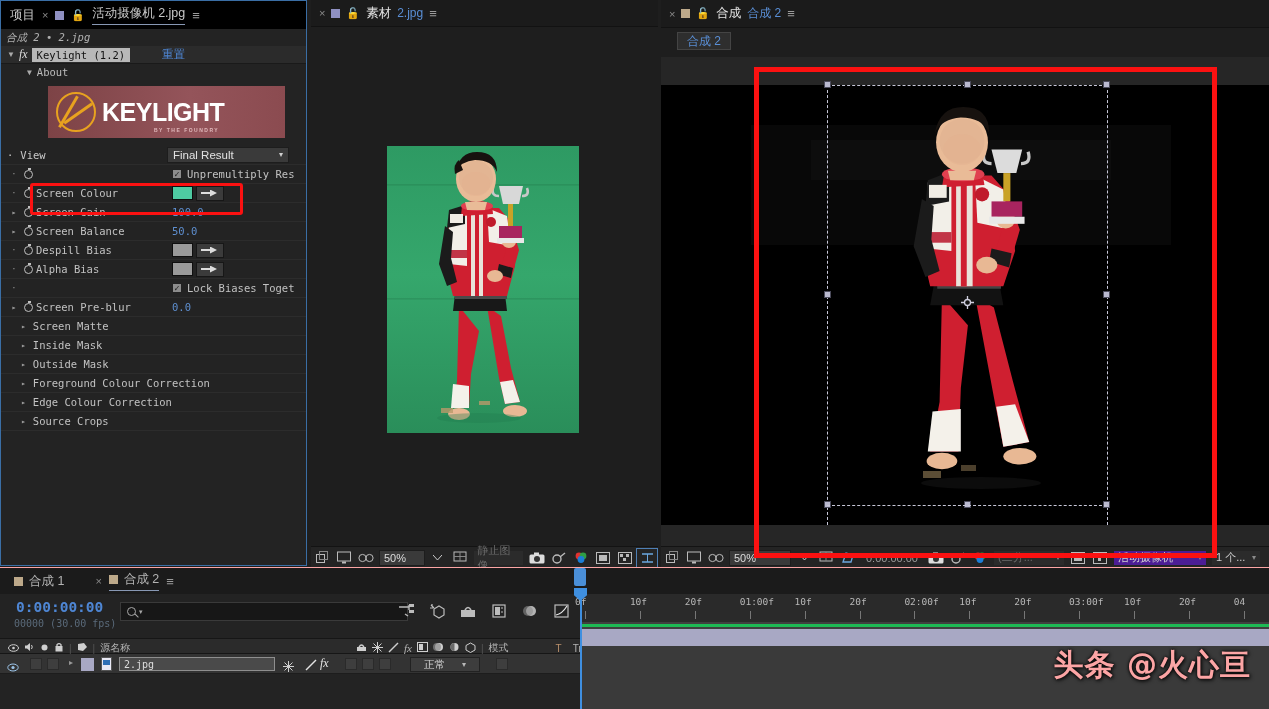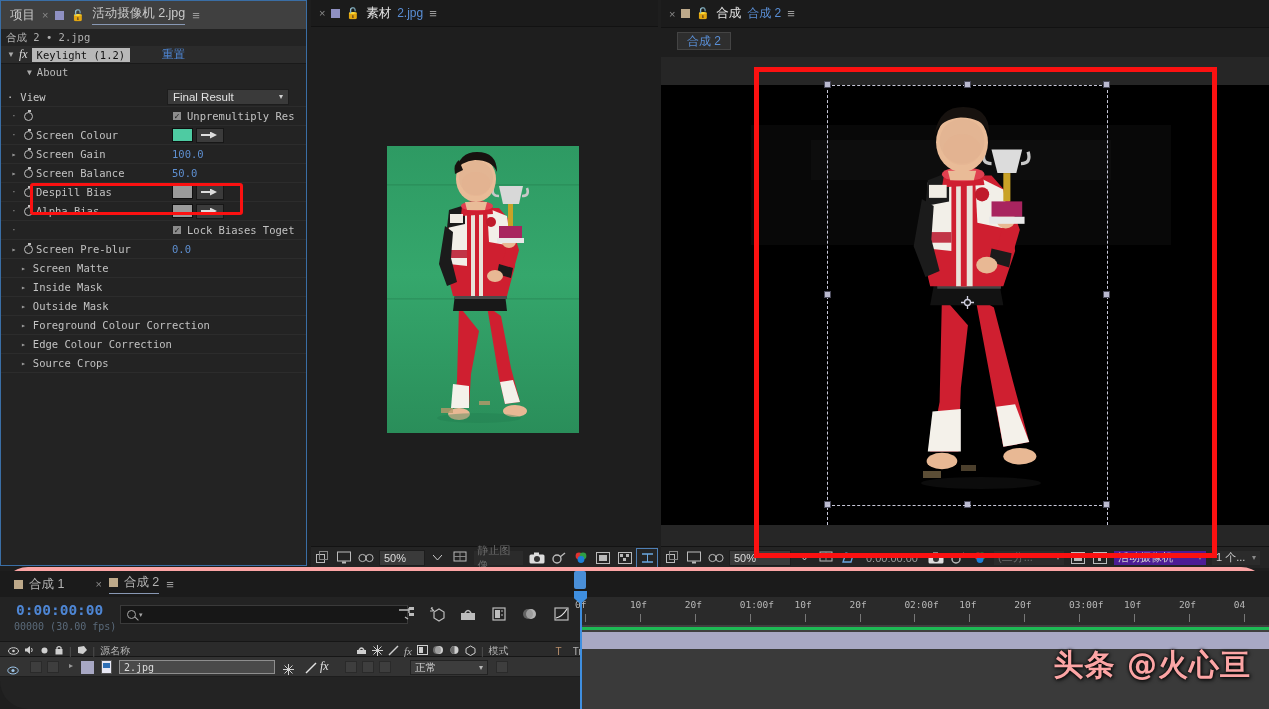--- a/index.html
+++ b/index.html
@@ -3,21 +3,21 @@
 <meta charset="utf-8">
 <style>
   * { box-sizing: border-box; margin:0; padding:0; }
   body {
     width:1269px; height:709px; overflow:hidden;
     background:#1e1e1e;
     font-family:"Liberation Sans", sans-serif;
     color:#c8c8c8;
     position:relative;
   }
-  .mono { font-family:"DejaVu Sans Mono", monospace; }
+  .mono { font-family:"DejaVu Sans Mono", monospace;font-style:italic; }
 
   
   .panel { position:absolute; background:#232323; }
   .tabbar {
     height:27px; background:#1b1b1b;
     display:flex; align-items:center; gap:6px;
     padding:0 8px; font-size:12px; color:#9a9a9a;
     border-bottom:1px solid #121212;
   }
   .tabbar .tabtxt { color:#e5e5e5; font-size:12.5px; }
@@ -29,21 +29,21 @@
   .lock { font-size:11px; color:#9b9b9b; }
   .hamb { font-size:13px; color:#9b9b9b; letter-spacing:0; }
   .activeTab { border-bottom:1.5px solid #8898b4; padding-bottom:2px; }
 
   
   #leftPanel {
     left:0; top:0; width:307px; height:566px;
     background:#232323; border:1px solid #3a6ea5;
   }
   #leftTabs { display:flex; align-items:center; gap:7px; height:28px;
-    padding:0 9px; background:#404040; font-size:12.5px; }
+    padding:0 9px; background:#000000; font-size:12.5px; }
   #subhdr {
     height:17px; background:#232323; font-size:10.5px; color:#b0b0b0;
     padding:2px 0 0 5px; font-family:"DejaVu Sans Mono", monospace;
   }
   #fxhdr {
     height:18px; display:flex; align-items:center; gap:4px;
     background:#2b2b2b; font-size:10.5px; padding-left:6px;
     border-bottom:1px solid #1a1a1a;
   }
   #fxhdr .caret { color:#aaa; font-size:8px; }
@@ -185,21 +185,21 @@
     height:16px; background:#3a3a3a; border:1px solid #1d1d1d;
     display:flex; align-items:center; justify-content:space-between;
     padding:0 4px; font-size:11px; color:#dcdcdc; margin:0 2px;
   }
   .vbar .dim { color:#6a6a6a; }
   .vbar .tc { color:#9b9b9b; font-size:11px; padding:0 7px; }
   .boxed { border:1px solid #4e7fb5; }
 
   
   #tlPanel { left:0; top:567px; width:1269px; height:142px; background:#232323;
-    border-top:4px solid #fca5a5;border-radius:28px; }
+    border-top:1px solid #fca5a5; }
   #tlTabs { height:26px; display:flex; align-items:center; gap:7px;
     padding:0 14px; background:#1b1b1b; font-size:12.5px; }
   #tlTabs .t1 { color:#b4b4b4; margin-right:24px; display:flex; align-items:center; gap:6px;}
   #tlTabs .t2 { display:flex; align-items:center; gap:6px; color:#b4b4b4; }
 
   #tlCtrl { height:44px; position:relative; background:#232323; }
   #tc {
     position:absolute; left:16px; top:5px; color:#4e86d4;
     font-size:14.5px; font-family:"DejaVu Sans Mono",monospace; font-weight:bold;
   }
@@ -228,23 +228,23 @@
   #colHdr .grp { position:absolute; top:2px; display:flex; align-items:center; gap:5px; }
   #layerRow { height:20px; background:#333; position:relative;
      border-bottom:1px solid #1d1d1d; }
   #layerName {
     position:absolute; left:119px; top:3px; width:156px; height:14px;
     background:#4a4a4a; border:1px solid #8e8e8e; color:#dcdcdc;
     font-size:10px; font-family:"DejaVu Sans Mono",monospace; padding-left:4px;
     display:flex; align-items:center;
   }
   #modeSel {
-    position:absolute; left:410px; top:3px; width:78px; height:15px;
+    position:absolute; left:410px; top:3px; width:70px; height:15px;
     background:#3d3d3d; border:1px solid #222; display:flex; align-items:center;
-    justify-content:space-between; padding:0 4px; font-size:10.5px; color:#d4d4d4;gap:17px;
+    justify-content:center; padding:0 4px; font-size:10.5px; color:#d4d4d4;gap:17px;
   }
   .swbox { width:12px; height:12px; background:#3e3e3e; border:1px solid #2a2a2a; }
 
   
   #ruler { position:absolute; left:580px; top:26px; width:689px; height:28px;
     background:#2a2a2a; border-left:1px solid #151515; }
   #ruler .tick { position:absolute; top:17px; width:1px; height:8px; background:#777; }
   #ruler .tlab { position:absolute; top:2px; font-size:9.5px; color:#b8b8b8;
     font-family:"DejaVu Sans Mono",monospace; }
   #tlTrackArea { position:absolute; left:580px; top:54px; width:689px; height:88px;
@@ -291,20 +291,25 @@
     <span class="fxi">fx</span>
     <span class="fxname">Keylight (1.2)</span>
     <span class="reset">重置</span>
   </div>
 
   <div class="aboutRow">
     <span class="caret">▼</span>
     <span>About</span>
   </div>
 
+  <div id="keylightBanner">
+    <span class="kdisc"></span>
+    <span class="ktxt">KEYLIGHT</span>
+    <span class="ksub">BY THE FOUNDRY</span>
+  </div>
 
   <div style="margin-top:7px;">
 
     <div class="viewrow">
       <span class="exp">·</span>
       <span class="lbl" style="margin-left:7px">View</span>
       <span id="viewSelect">
         <span>Final Result</span>
         <span class="chev">▾</span>
       </span>

